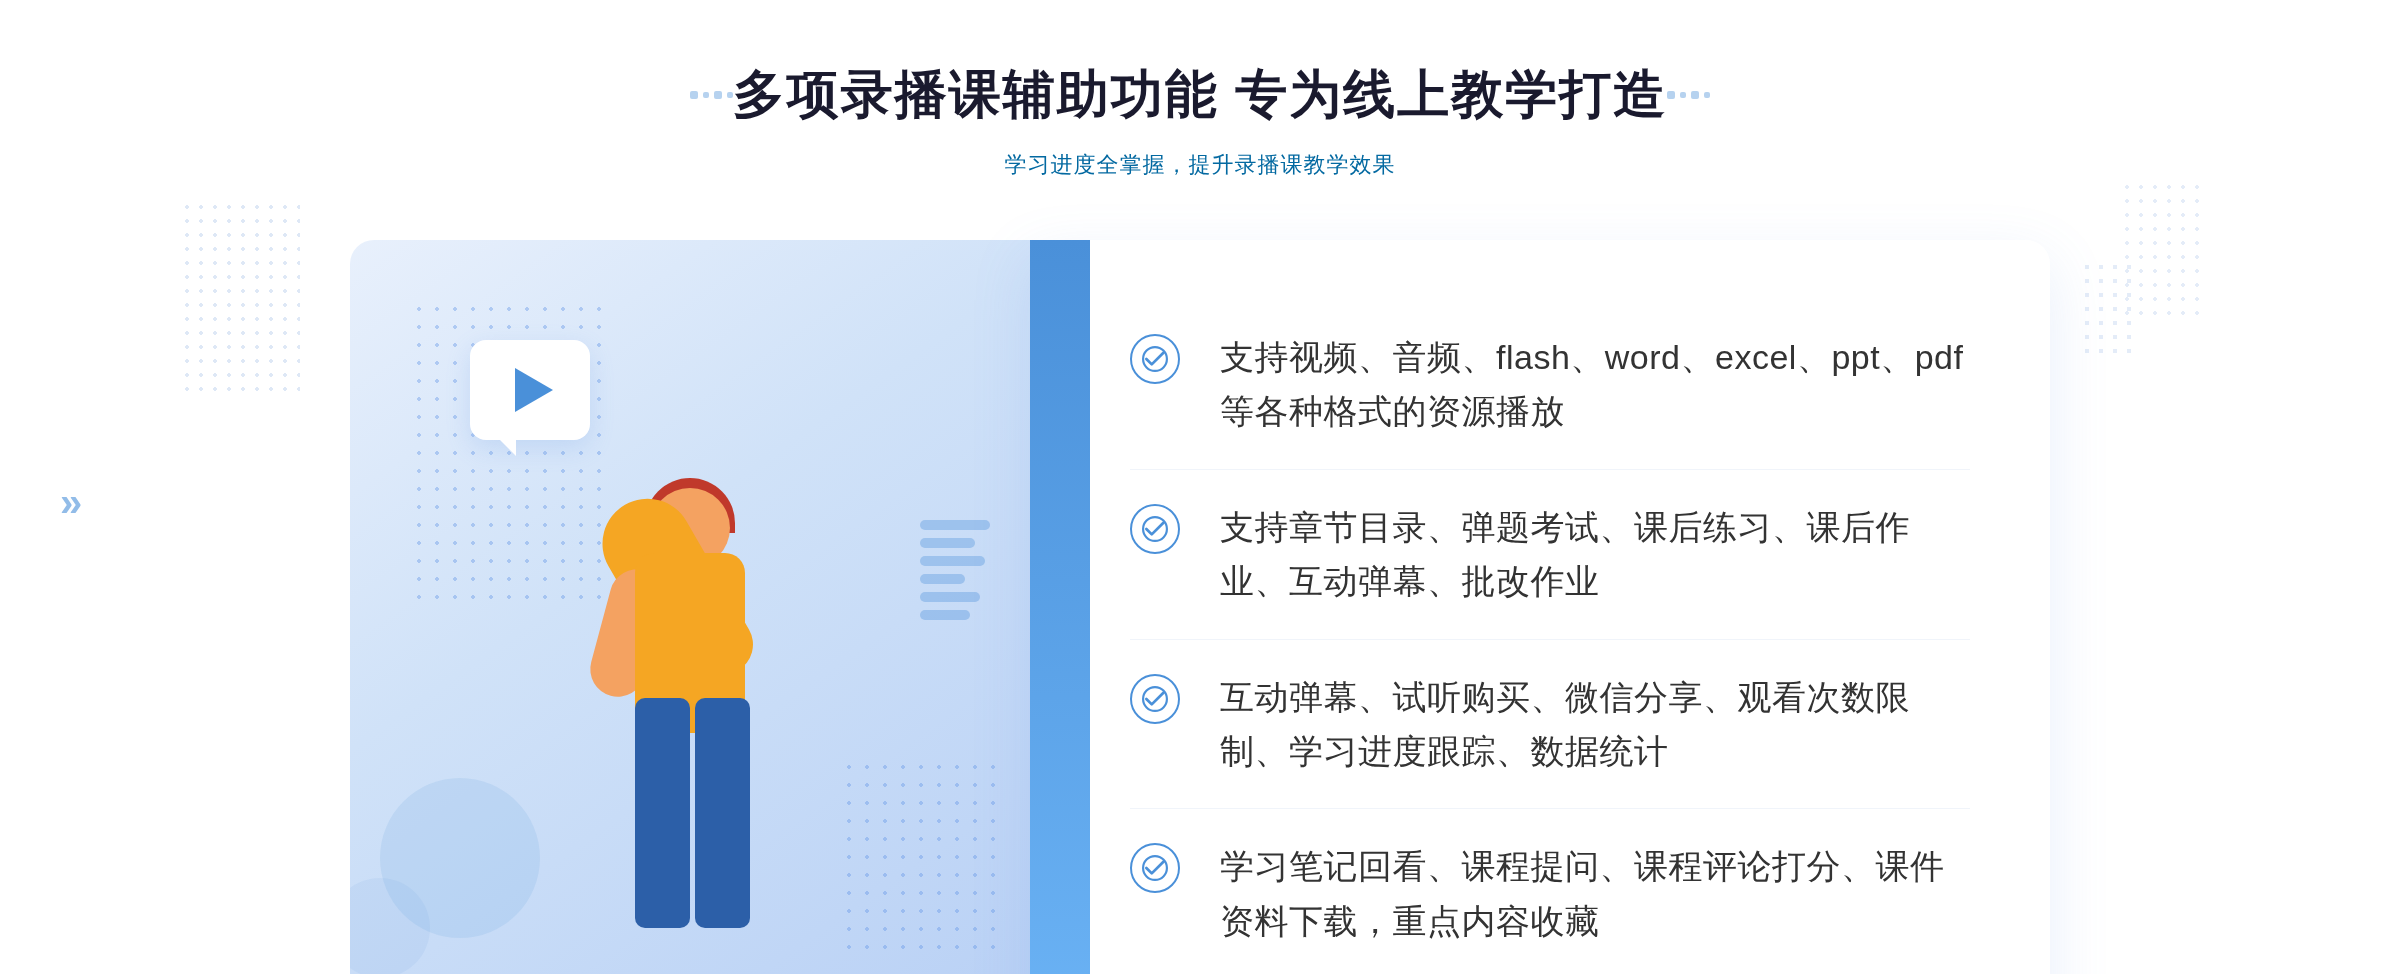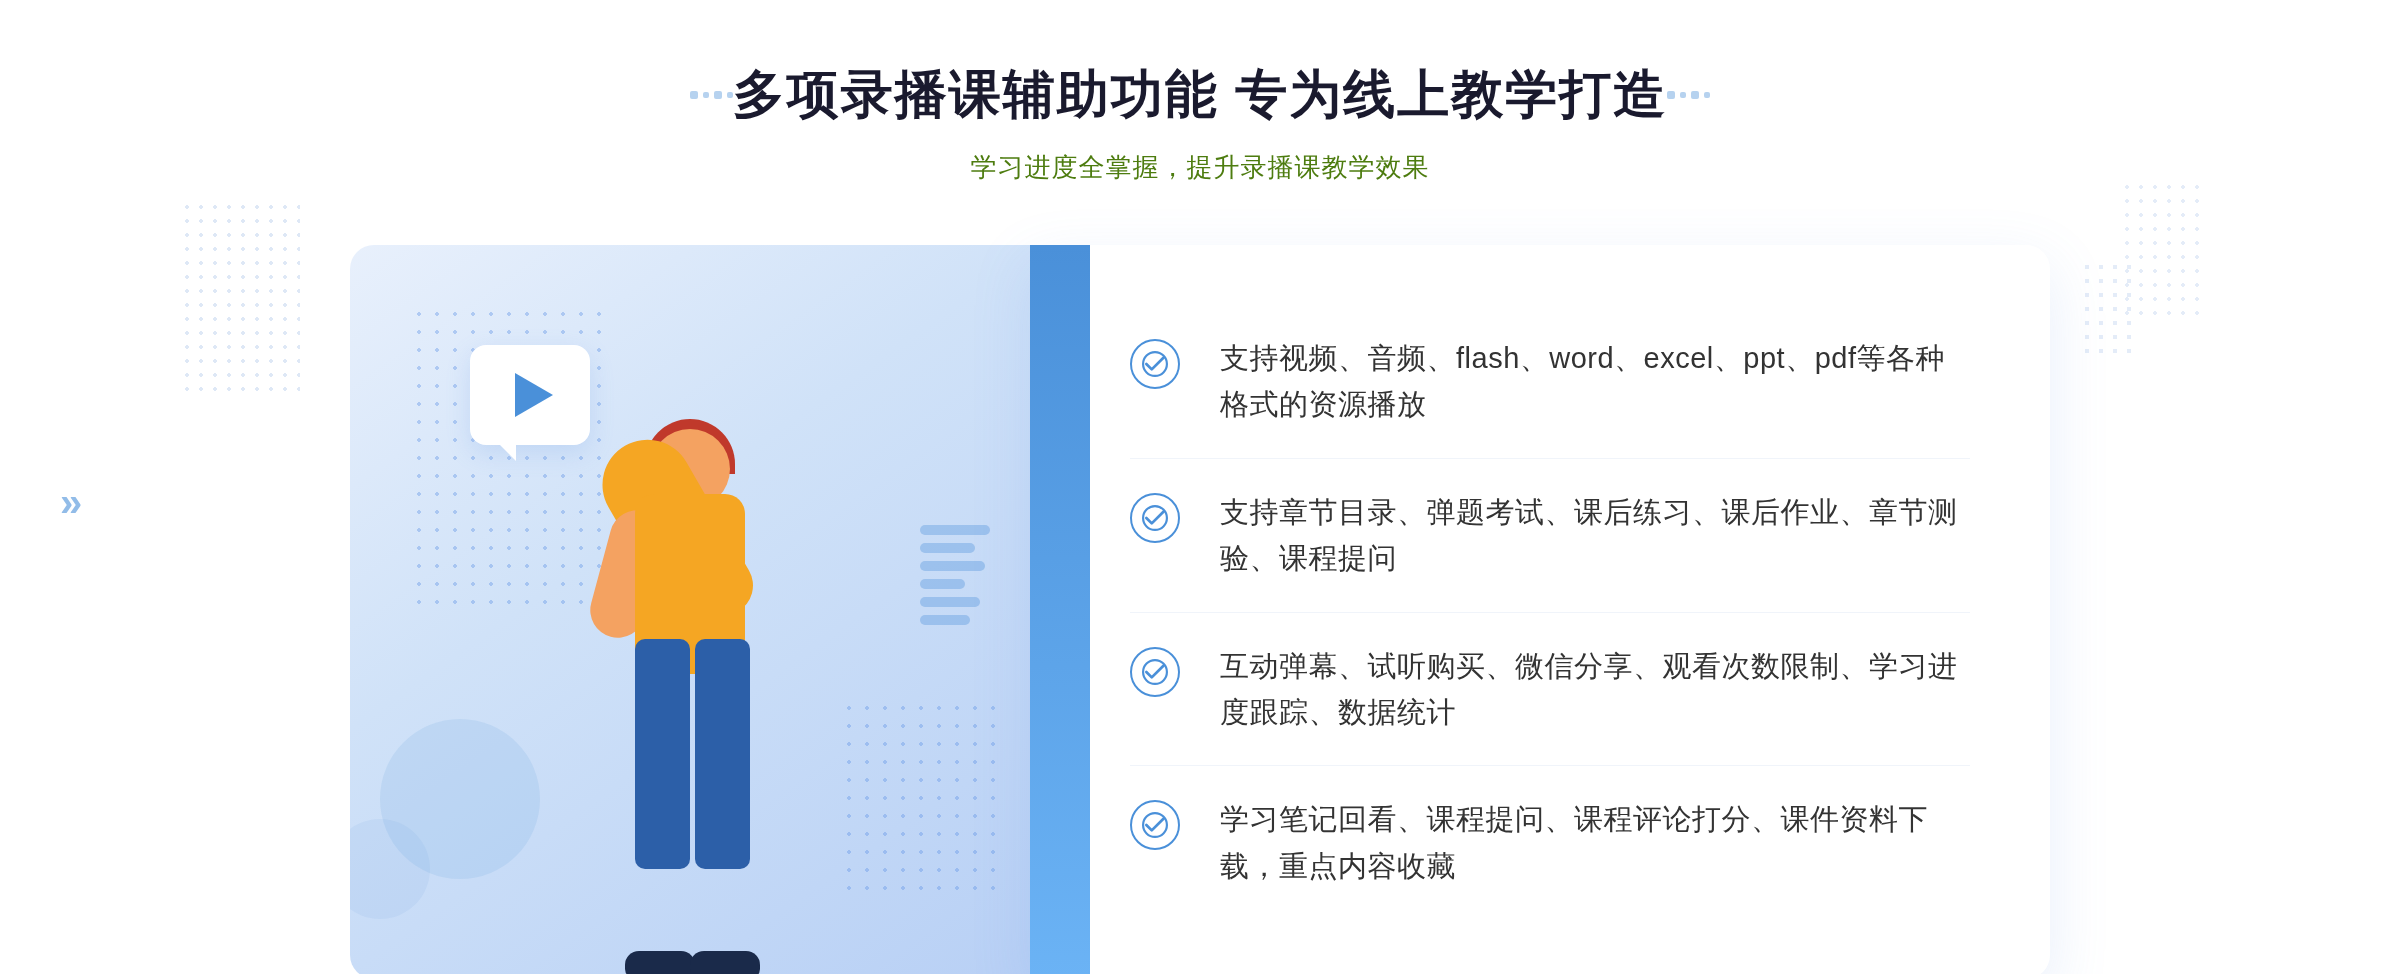--- a/index.html
+++ b/index.html
@@ -87,22 +87,22 @@
     }
 
     .header-title {
       font-size: 52px;
       font-weight: 700;
       color: #1a1a2e;
       letter-spacing: 2px;
     }
 
     .header-subtitle {
-      font-size: 26px;
-      color: #4d7c0f;
+      font-size: 22px;
+      color: #0369a1;
       letter-spacing: 1px;
     }
 
     .main-content {
       display: flex;
       align-items: stretch;
       width: 1700px;
       gap: 0;
       position: relative;
     }
@@ -327,21 +327,21 @@
       flex-shrink: 0;
       margin-top: 4px;
     }
 
     .check-icon svg {
       width: 26px;
       height: 26px;
     }
 
     .feature-text {
-      font-size: 29px;
+      font-size: 34px;
       color: #333;
       line-height: 1.6;
       letter-spacing: 0.5px;
     }
 
     
     .deco-circle-large {
       position: absolute;
       bottom: 100px;
       left: 30px;
@@ -485,21 +485,21 @@
         <span class="feature-text">支持视频、音频、flash、word、excel、ppt、pdf等各种格式的资源播放</span>
       </div>
 
       <div class="feature-item">
         <div class="check-icon">
           <svg viewBox="0 0 24 24" fill="none" stroke="#4a90d9" stroke-width="2.5" stroke-linecap="round" stroke-linejoin="round">
             <path d="M20 6L9 17l-5-5"></path>
             <circle cx="12" cy="12" r="11" stroke="#4a90d9" stroke-width="2" fill="none"></circle>
           </svg>
         </div>
-        <span class="feature-text">支持章节目录、弹题考试、课后练习、课后作业、章节测验、课程提问</span>
+        <span class="feature-text">支持章节目录、弹题考试、课后练习、课后作业、互动弹幕、批改作业</span>
       </div>
 
       <div class="feature-item">
         <div class="check-icon">
           <svg viewBox="0 0 24 24" fill="none" stroke="#4a90d9" stroke-width="2.5" stroke-linecap="round" stroke-linejoin="round">
             <path d="M20 6L9 17l-5-5"></path>
             <circle cx="12" cy="12" r="11" stroke="#4a90d9" stroke-width="2" fill="none"></circle>
           </svg>
         </div>
         <span class="feature-text">互动弹幕、试听购买、微信分享、观看次数限制、学习进度跟踪、数据统计</span>

